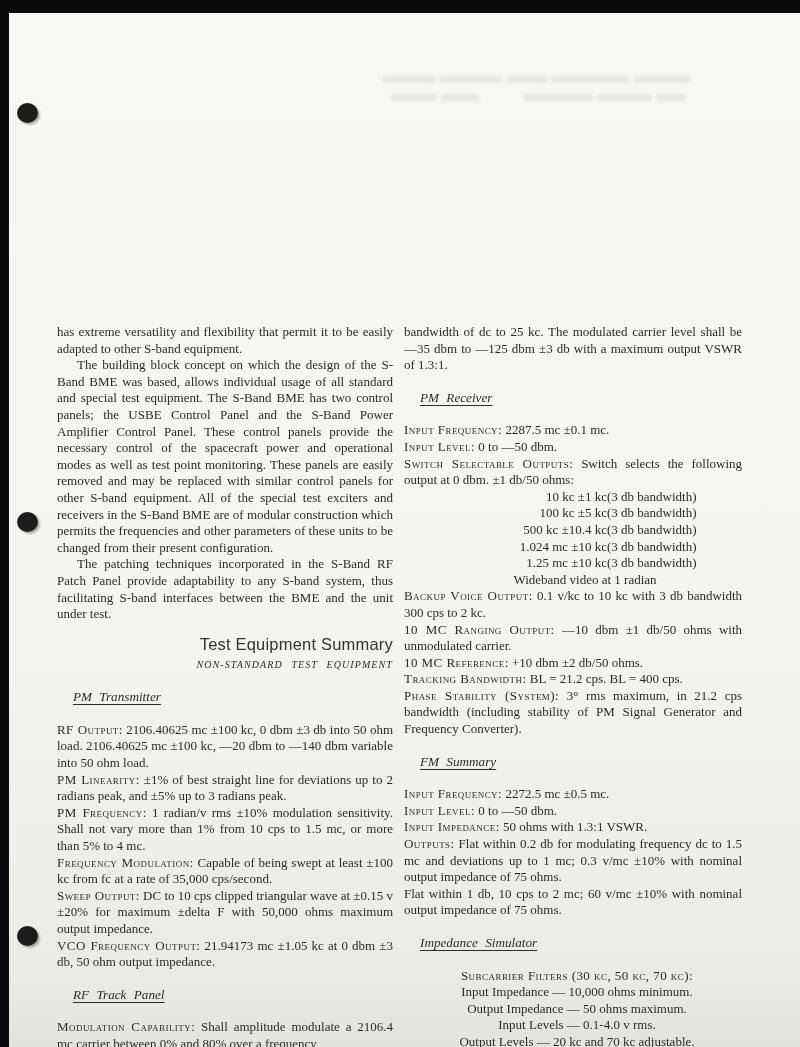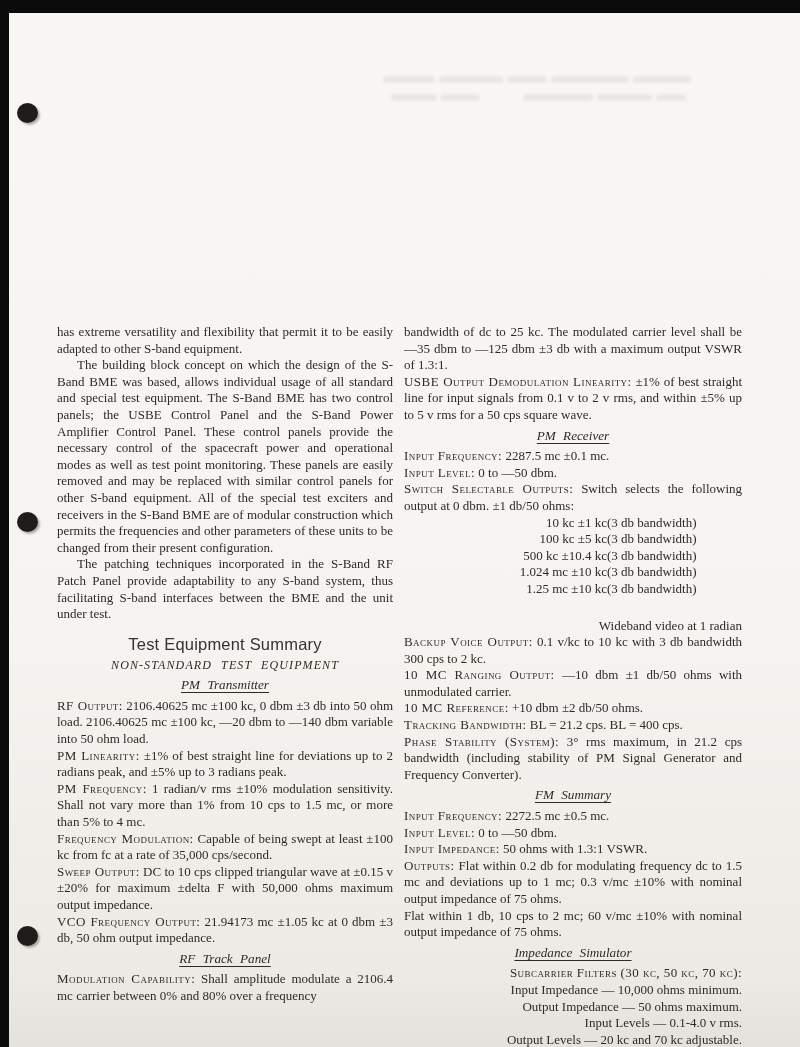--- a/index.html
+++ b/index.html
@@ -16,30 +16,30 @@
   .hole1{top:103px;} .hole2{top:512px;} .hole3{top:926px;}
   .ghost{position:absolute;left:383px;top:76px;width:338px;height:50px;opacity:.55;filter:blur(1.6px);}
   .ghost i{display:inline-block;height:7px;border-radius:3px;background:#dbdad5;margin:0 4px 6px 0;vertical-align:top;}
   .g2{background:#e4e3de;height:6px;}
   .col{position:absolute;top:324px;font-size:13px;line-height:16.6px;text-align:justify;}
   .col-left{left:57px;width:336px;}
   .col-right{left:404px;width:338px;}
   p{margin:0;hyphens:auto;-webkit-hyphens:auto;}
   .indent{text-indent:20px;}
   .summary{font-family:"Liberation Sans","DejaVu Sans",sans-serif;font-size:16.5px;font-weight:400;
-    letter-spacing:.2px;color:#35332f;margin:11px 0 2px 0;line-height:21px;text-align:center;}
-  .nonstd{font-style:italic;font-size:12px;font-weight:400;letter-spacing:1.1px;word-spacing:5px;
-    margin:0;line-height:16.6px;text-align:center;}
-  .part{font-style:italic;font-size:13.2px;font-weight:400;word-spacing:4px;margin:4px;line-height:16.6px;
-    text-align:center;text-decoration:underline;text-underline-offset:2.5px;text-decoration-thickness:.8px;}
+    letter-spacing:.2px;color:#35332f;margin:11px 0 2px 0;line-height:21px;text-align:right;}
+  .nonstd{font-style:italic;font-size:10px;font-weight:400;letter-spacing:1.1px;word-spacing:5px;
+    margin:0;line-height:16.6px;text-align:right;}
+  .part{font-style:italic;font-size:13.2px;font-weight:400;word-spacing:4px;margin:16px;line-height:16.6px;
+    text-align:left;text-decoration:underline;text-underline-offset:2.5px;text-decoration-thickness:.8px;}
   .lbl{font-variant:small-caps;letter-spacing:.45px;}
   .swrow{display:flex;padding-left:24px;text-align:right;}
   .swrow .val{width:179px;flex:none;}
-  .wideband{padding-left:24px;text-align:right;margin-top:20px;}
-  .plain{text-align:right;margin-left:8px;}
+  .wideband{padding-left:24px;text-align:center;}
+  .plain{text-align:center;margin-left:8px;}
 </style>
 </head>
 <body>
 
 <div class="edge-top"></div>
 <div class="edge-left"></div>
 <div class="hole hole1"></div>
 <div class="hole hole2"></div>
 <div class="hole hole3"></div>
 
@@ -63,21 +63,20 @@
   <p><span class="lbl">Frequency Modulation:</span> <span>Capable of being swept at least ±100 kc from fc at a rate of 35,000 cps/second.</span></p>
   <p><span class="lbl">Sweep Output:</span> <span>DC to 10 cps clipped triangular wave at ±0.15 v ±20% for maximum ±delta F with 50,000 ohms maximum output impedance.</span></p>
   <p><span class="lbl">VCO Frequency Output:</span> <span>21.94173 mc ±1.05 kc at 0 dbm ±3 db, 50 ohm output impedance.</span></p>
 
   <h4 class="part">RF Track Panel</h4>
   <p><span class="lbl">Modulation Capability:</span> <span>Shall amplitude modulate a 2106.4 mc carrier between 0% and 80% over a frequency</span></p>
 </div>
 
 <div class="col col-right">
   <p>bandwidth of dc to 25 kc. The modulated carrier level shall be —35 dbm to —125 dbm ±3 db with a maximum output VSWR of 1.3:1.</p>
-  <p><span class="lbl">USBE Output Demodulation Linearity:</span> <span>±1% of best straight line for input signals from 0.1 v to 2 v rms, and within ±5% up to 5 v rms for a 50 cps square wave.</span></p>
 
   <h4 class="part">PM Receiver</h4>
   <p><span class="lbl">Input Frequency:</span> <span>2287.5 mc ±0.1 mc.</span></p>
   <p><span class="lbl">Input Level:</span> <span>0 to —50 dbm.</span></p>
   <p><span class="lbl">Switch Selectable Outputs:</span> <span>Switch selects the following output at 0 dbm. ±1 db/50 ohms:</span></p>
 
   <div class="swrow">
       <span class="val">10 kc ±1 kc</span>
       <span>(3 db bandwidth)</span>
     </div>

